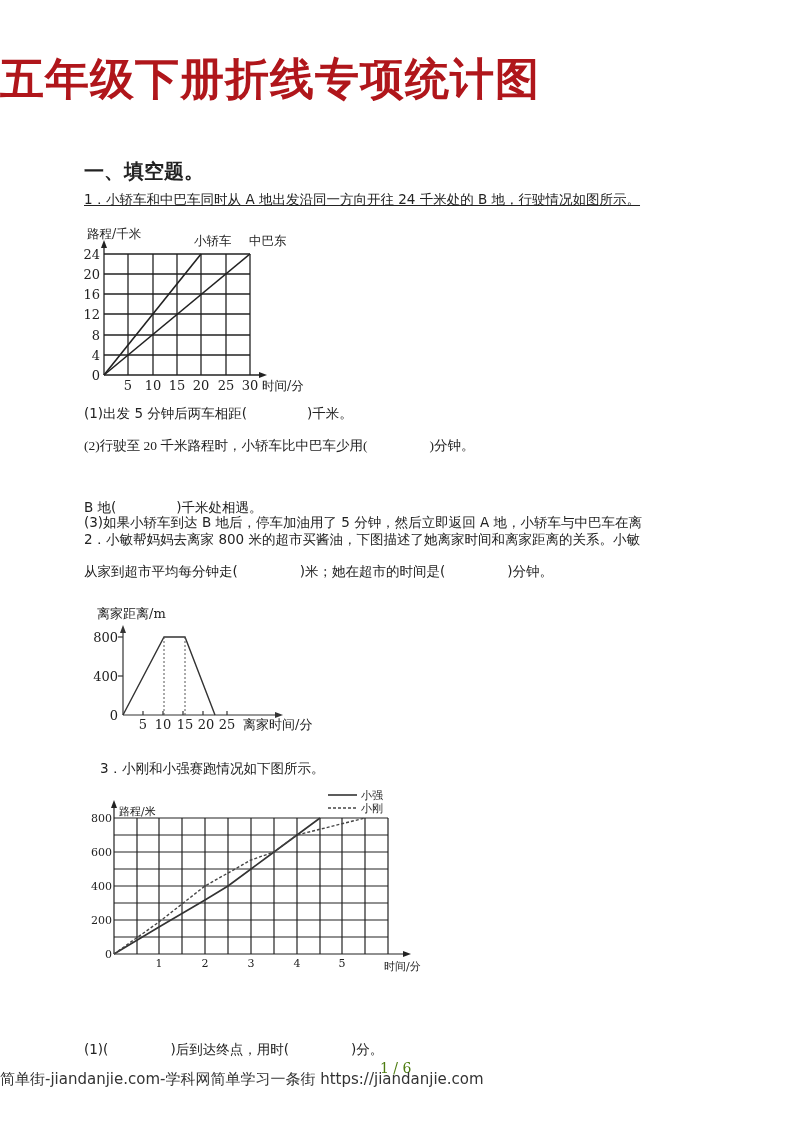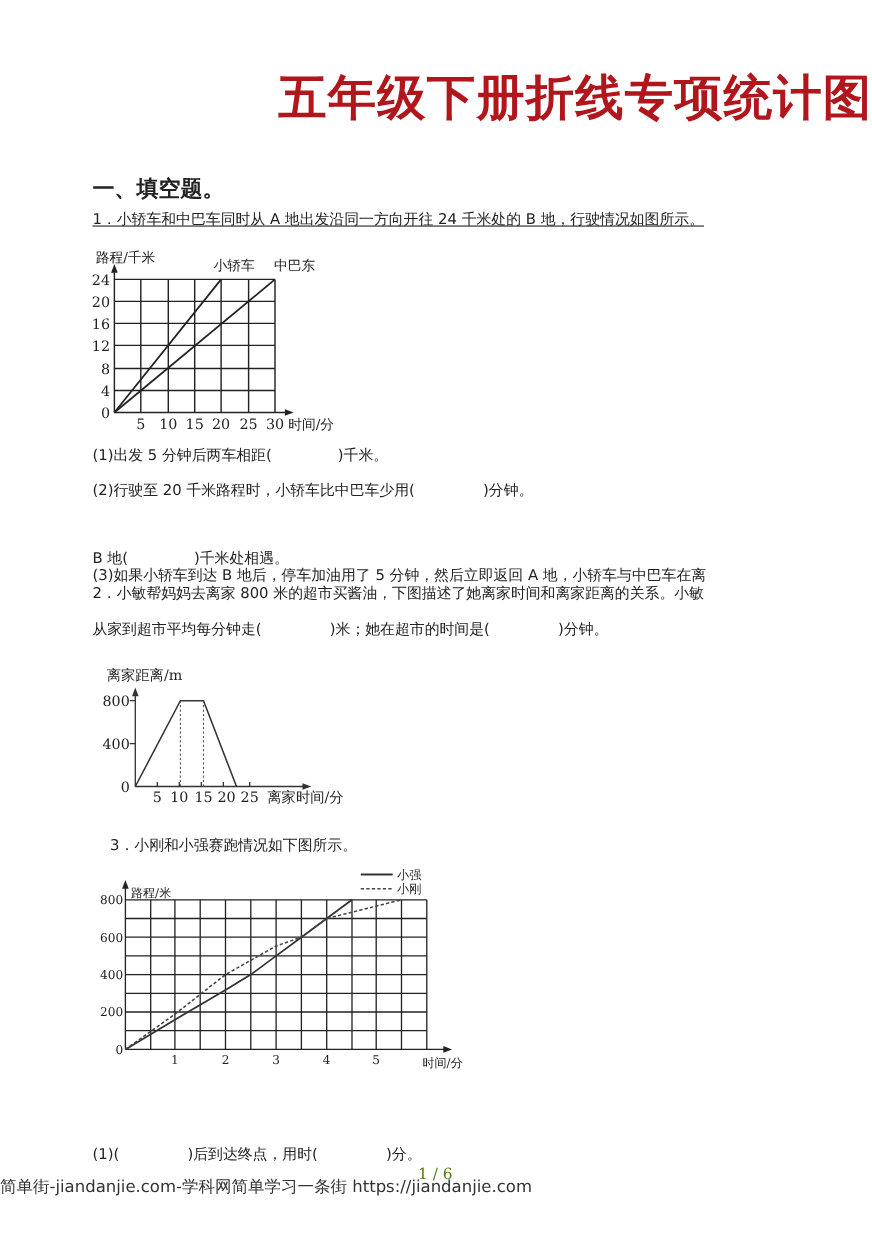--- a/index.html
+++ b/index.html
@@ -1,19 +1,19 @@
 <!DOCTYPE html>
 <html><head>
 <meta charset="utf-8">
 <style>
   html, body { margin:0; padding:0; background:#ffffff; }
   body { width:793px; height:1122px; position:relative; overflow:hidden;
          font-family:"DejaVu Serif","Liberation Serif",serif; color:#222; }
   .abs { position:absolute; }
-  .title { left:0; width:793px; top:60px; text-align:right; font-family:Liberation Mono, monospace;
+  .title { left:0; width:793px; top:50px; text-align:left; font-family:Liberation Mono, monospace;
            font-weight:bold; font-size:44px; color:#b0161b; letter-spacing:1px; }
   .section { left:84px; top:158px; font-size:20px; font-weight:bold; font-family:"DejaVu Sans","Liberation Sans",sans-serif; }
   .line { left:84px; font-size:13.5px; white-space:nowrap; font-family:"DejaVu Sans","Liberation Sans",sans-serif; color:#222; }
   .blank { display:inline-block; }
   svg text { font-family:"DejaVu Serif","Liberation Serif",serif; fill:#222; }
   .footer { left:0; width:793px; top:1070px; text-align:left; font-size:15px; color:#333;
             font-family:"DejaVu Sans","Liberation Sans",sans-serif; }
   .pagenum { left:380px; top:1060px; font-size:14px; color:#4d7c0f; font-family:"DejaVu Serif",serif; }
 </style>
 </head>
@@ -70,21 +70,21 @@
   </g>
   <text x="262" y="390" font-size="12.5">时间/分</text>
   <text x="87" y="238" font-size="12.5">路程/千米</text>
   <text x="194" y="245" font-size="12.5">小轿车</text>
   <text x="249" y="245" font-size="12.5">中巴东</text>
 </svg>
 
 <div class="abs line" style="top:405px;">
   <span>(1)出发 5 分钟后两车相距(</span><span class="blank" style="width:60px;"></span><span>)千米。</span>
 </div>
-<div class="abs line" style="top:437px;">
+<div class="abs line" style="top:437px;font-family:Liberation Serif, serif;">
   <span>(2)行驶至 20 千米路程时，小轿车比中巴车少用(</span><span class="blank" style="width:62px;"></span><span>)分钟。</span>
 </div>
 <div class="abs line" style="top:469px;margin-top:45px;">(3)如果小轿车到达 B 地后，停车加油用了 5 分钟，然后立即返回 A 地，小轿车与中巴车在离</div>
 <div class="abs line" style="top:499px;">
   <span>B 地(</span><span class="blank" style="width:60px;"></span><span>)千米处相遇。</span>
 </div>
 
 <div class="abs line" style="top:531px;">2．小敏帮妈妈去离家 800 米的超市买酱油，下图描述了她离家时间和离家距离的关系。小敏</div>
 <div class="abs line" style="top:563px;">
   <span>从家到超市平均每分钟走(</span><span class="blank" style="width:62px;"></span><span>)米；她在超市的时间是(</span><span class="blank" style="width:62px;"></span><span>)分钟。</span>

